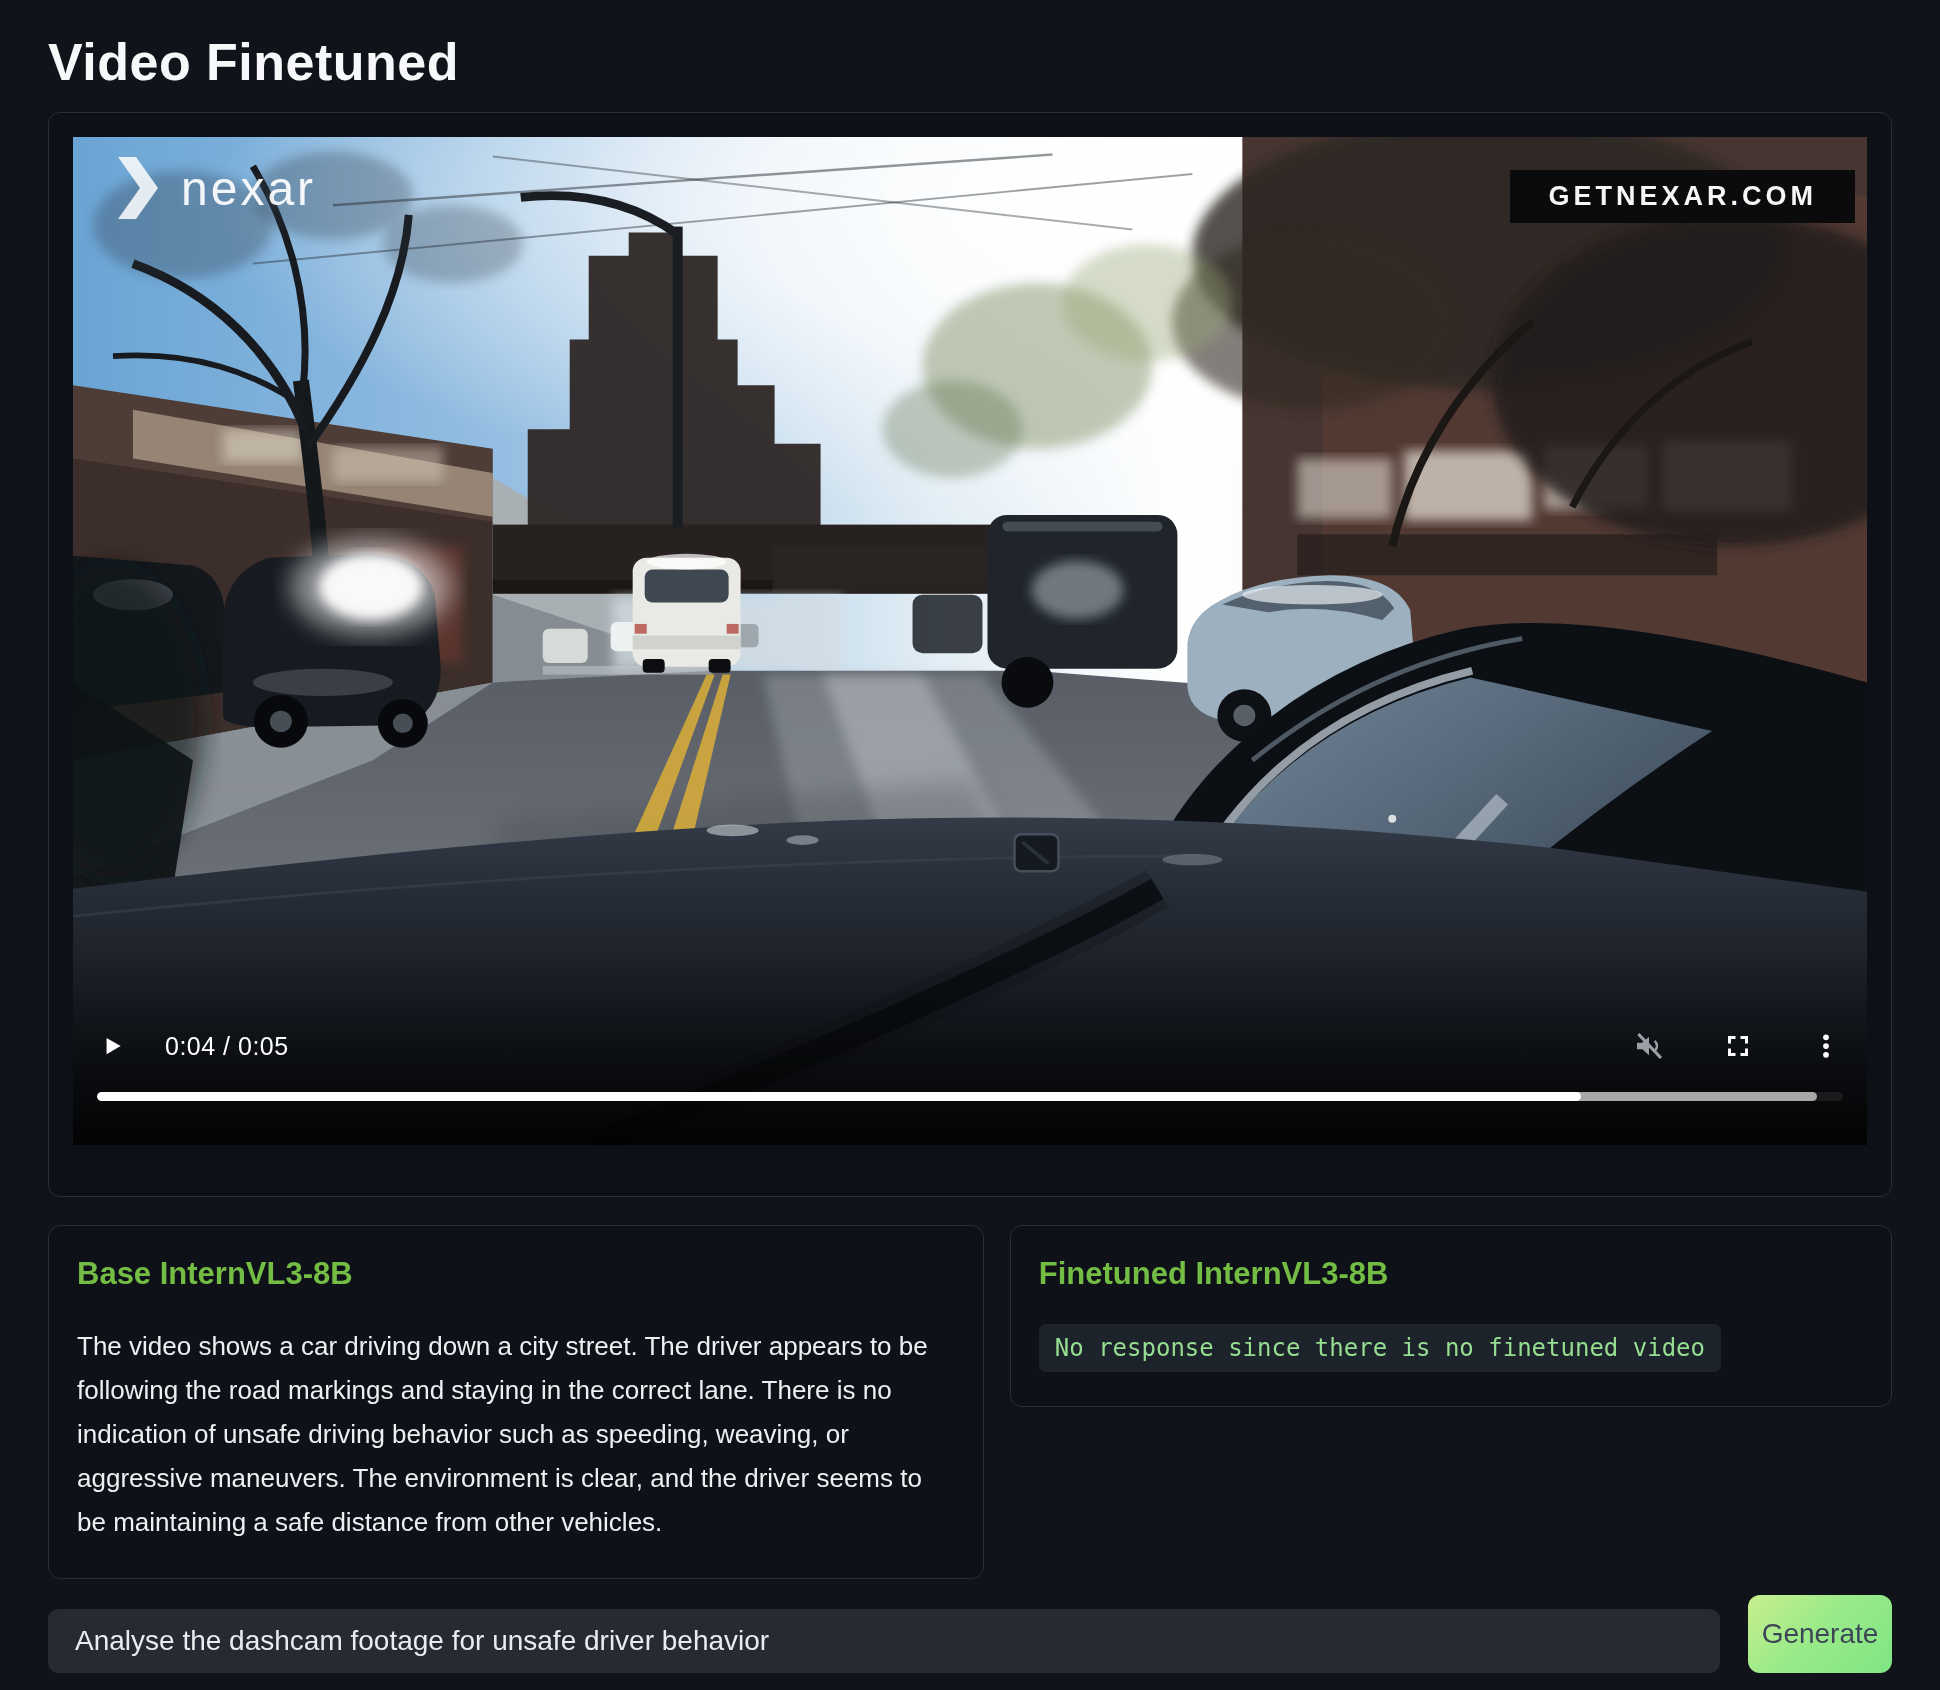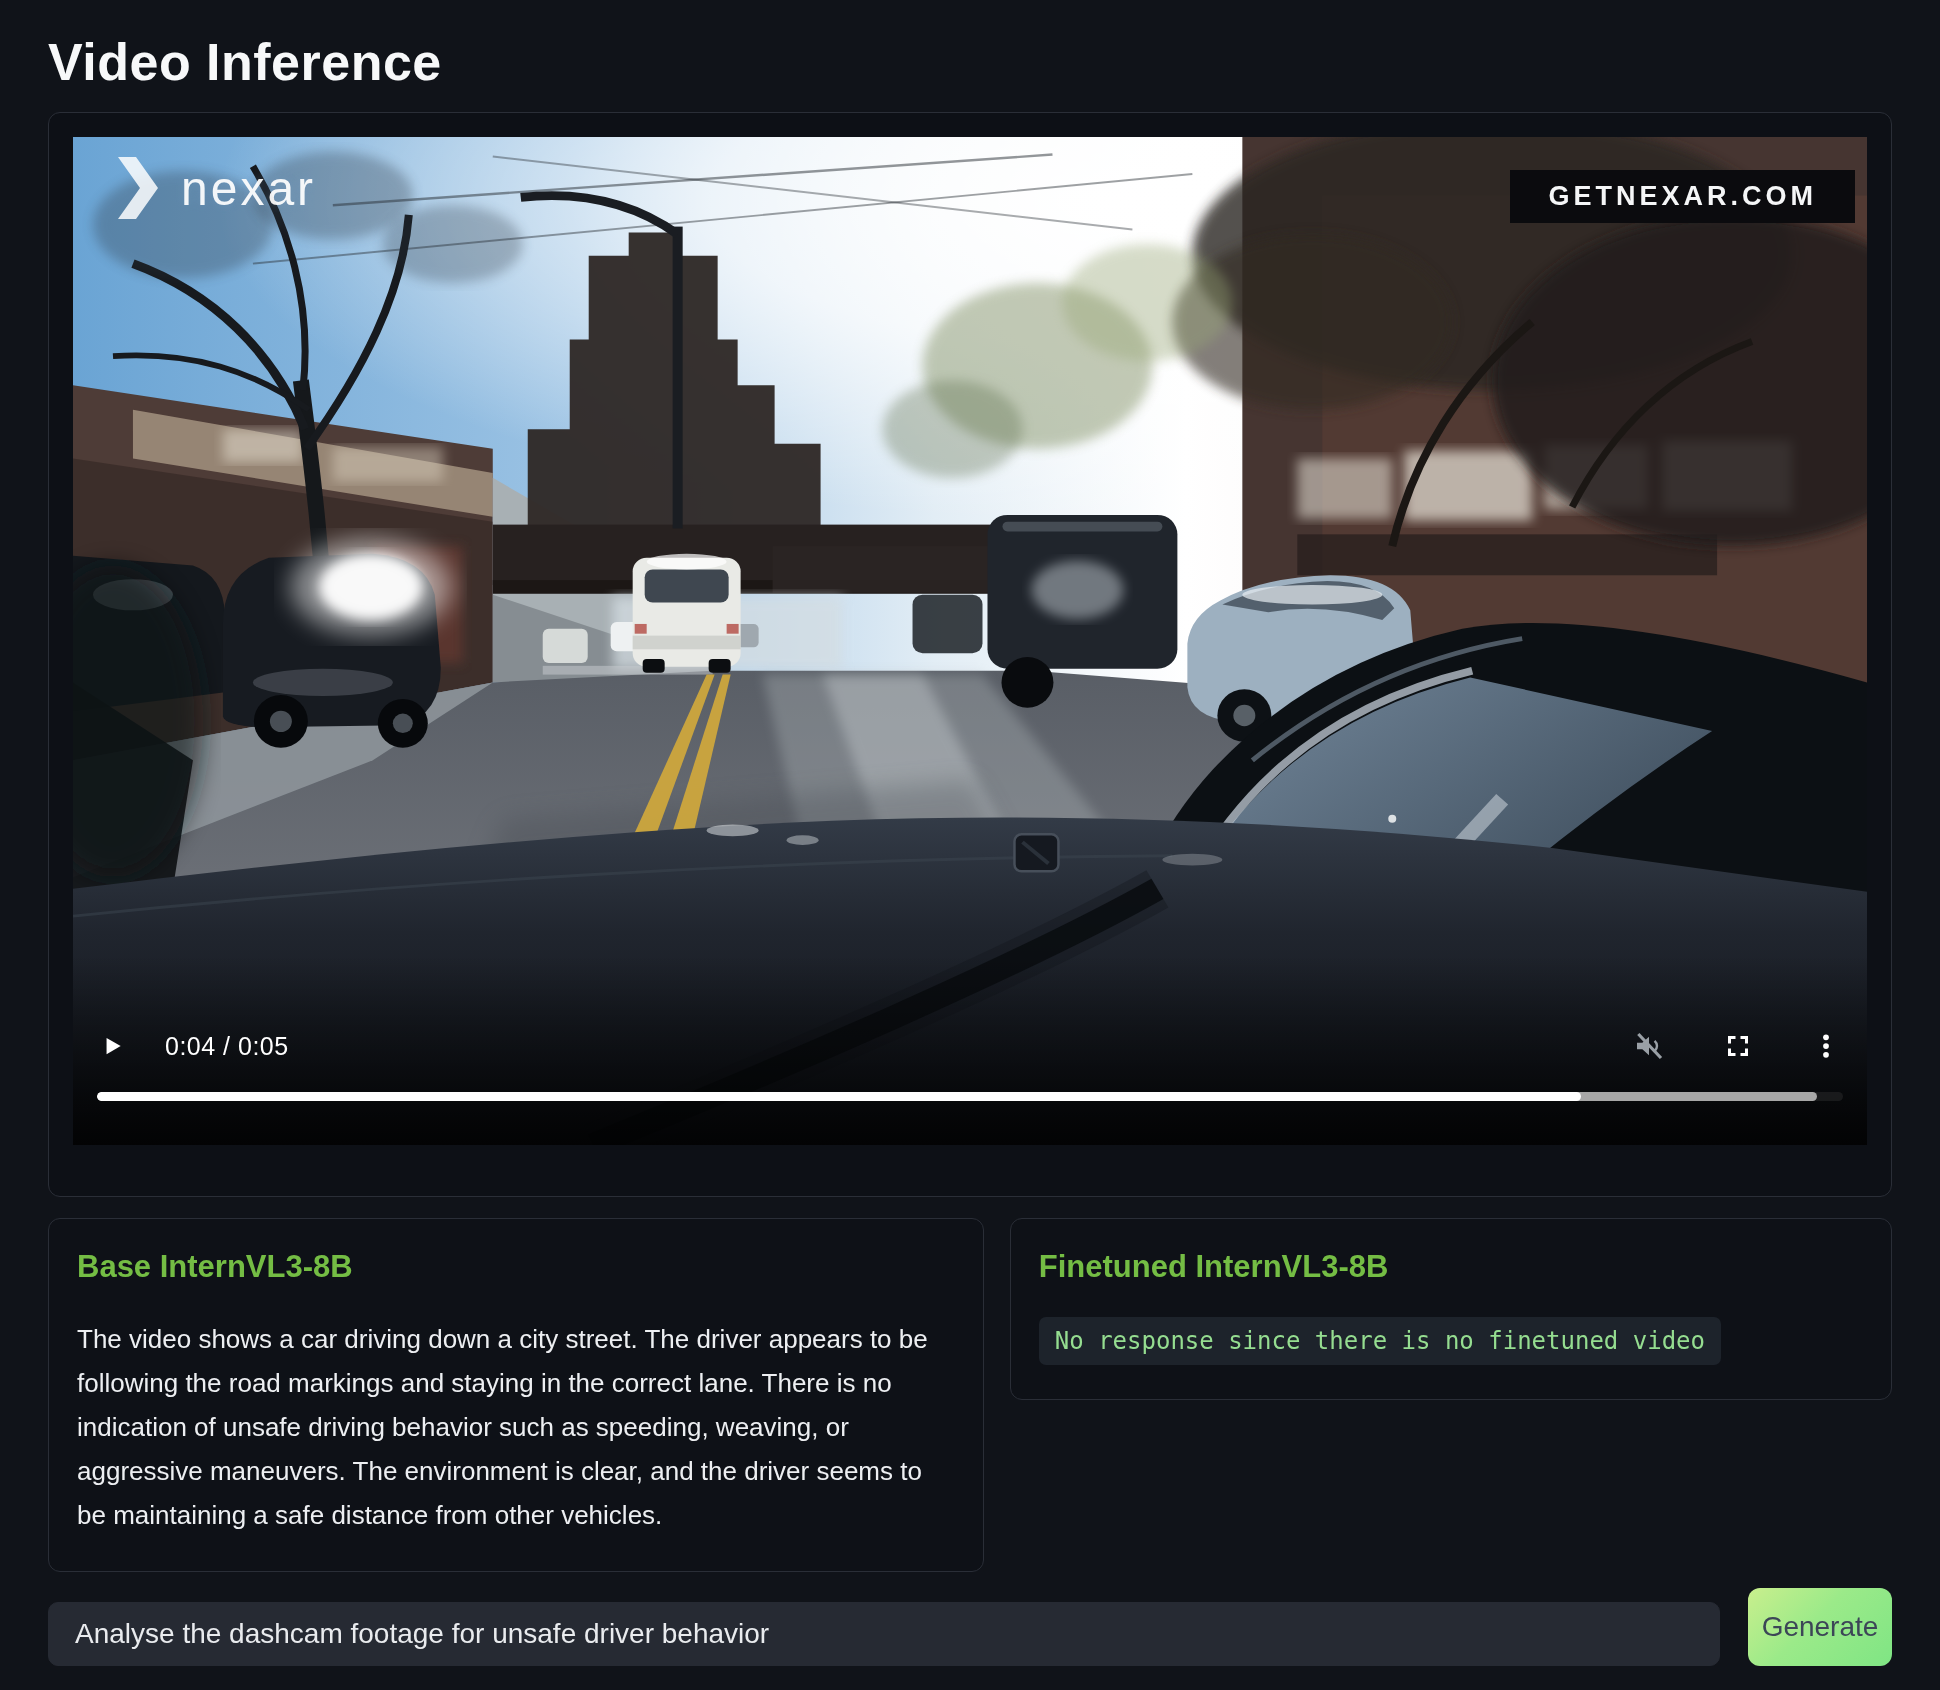--- a/index.html
+++ b/index.html
@@ -74,21 +74,21 @@
   .progress-buffer {
     position: absolute; left: 0; top: 0; bottom: 0; width: 98.5%;
     background: #a7a7a7; border-radius: 5px;
   }
   .progress-played {
     position: absolute; left: 0; top: 0; bottom: 0;
     background: #ffffff; border-radius: 5px; z-index: 2;
   }
 
   
-  .panels { display: flex; gap: 26px; margin-top: 21px; align-items: flex-start; }
+  .panels { display: flex; gap: 26px; margin-top: 28px; align-items: flex-start; }
   .panel {
     border: 1px solid #2a2e37;
     border-radius: 12px;
     background: #0e1117;
     padding: 30px 28px 34px 28px;
   }
   .panel-base { flex: 1.065; }
   .panel-finetuned { flex: 1; }
   .panel h3 {
     font-size: 31px; font-weight: 700;
@@ -135,21 +135,21 @@
     font-size: 28px;
     font-weight: 400;
     cursor: pointer;
   }
 </style>
 </head>
 <body>
 
 <div class="page">
 
-  <h1 class="title">Video Inference</h1>
+  <h1 class="title">Video Finetuned</h1>
 
   <div class="video-card">
     <div class="video-frame">
 
       <svg class="scene" viewBox="0 0 1795 1035" preserveAspectRatio="none">
         <defs>
           <linearGradient id="skyG" x1="0" y1="0" x2="1" y2="0">
             <stop offset="0" stop-color="#6aa4d4"></stop>
               <stop offset="0.28" stop-color="#9cc3e4"></stop>
             <stop offset="0.48" stop-color="#e2edf5"></stop>

